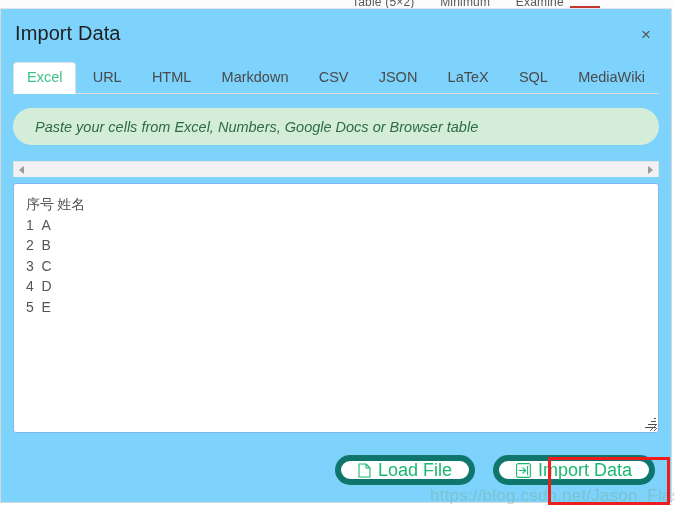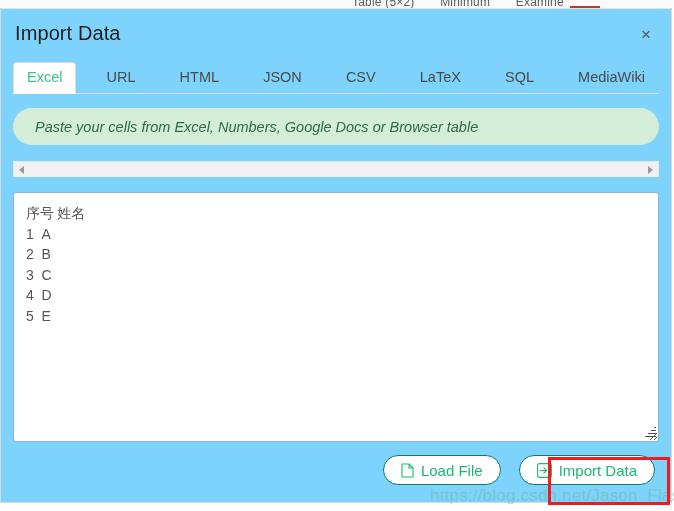--- a/index.html
+++ b/index.html
@@ -158,21 +158,21 @@
   }
   .hscroll .arrow.right {
     right: 5px;
     border-top: 4px solid transparent;
     border-bottom: 4px solid transparent;
     border-left: 5px solid #9a9a9a;
   }
 
   
   .ta-wrap {
-    margin: 15px 12px;
+    margin: 6px 12px;
     position: relative;
     border-radius: 16px;
   }
   textarea.paste-area {
     display: block;
     width: 100%;
     height: 250px;
     box-sizing: border-box;
     border: 1px solid #7fb6ef;
     border-radius: 3px;
@@ -218,25 +218,25 @@
     padding-right: 16px;
     box-sizing: border-box;
     gap: 18px;
   }
   .btn {
     display: inline-flex;
     align-items: center;
     gap: 7px;
     height: 30px;
     padding: 0 17px;
-    border: 1px solid #0f766e;
+    border: 6px solid #0f766e;
     border-radius: 16px;
     background: #ffffff;
     color: #1bb871;
-    font-size: 15px;
+    font-size: 18px;
     cursor: pointer;
     font-family: "Liberation Sans", sans-serif;
     white-space: nowrap;
   }
   .btn svg { display: block; }
 
   
   .annot-box {
     position: absolute;
     left: 548px;
@@ -277,22 +277,23 @@
 
   <div class="modal-header">
     <div class="modal-title">Import Data</div>
     <button class="close-btn">×</button>
   </div>
 
   <div class="tabs">
     <div class="tab active">Excel</div>
     <div class="tab">URL</div>
     <div class="tab">HTML</div>
+    <div class="tab">Markdown</div>
+    <div class="tab">CSV</div>
     <div class="tab">JSON</div>
-    <div class="tab">CSV</div>
     <div class="tab">LaTeX</div>
     <div class="tab">SQL</div>
     <div class="tab">MediaWiki</div>
   </div>
 
   <div class="hint">Paste your cells from Excel, Numbers, Google Docs or Browser table</div>
 
   <div class="hscroll">
     <span class="arrow left"></span>
     <span class="arrow right"></span>

